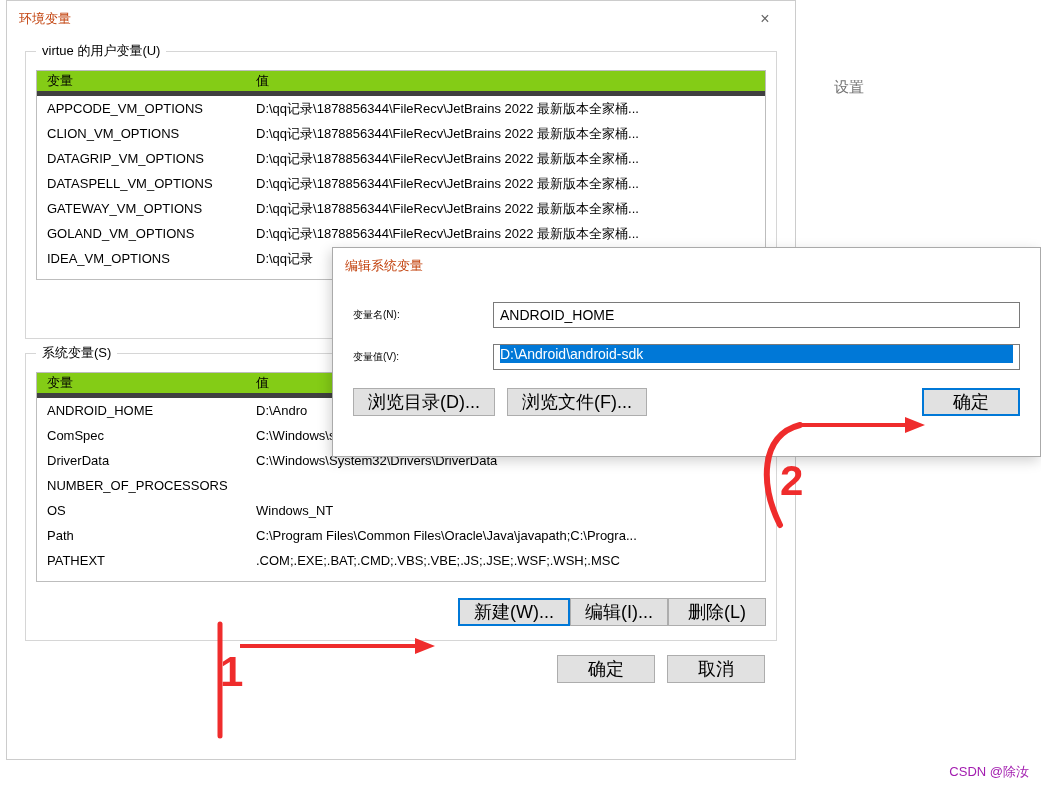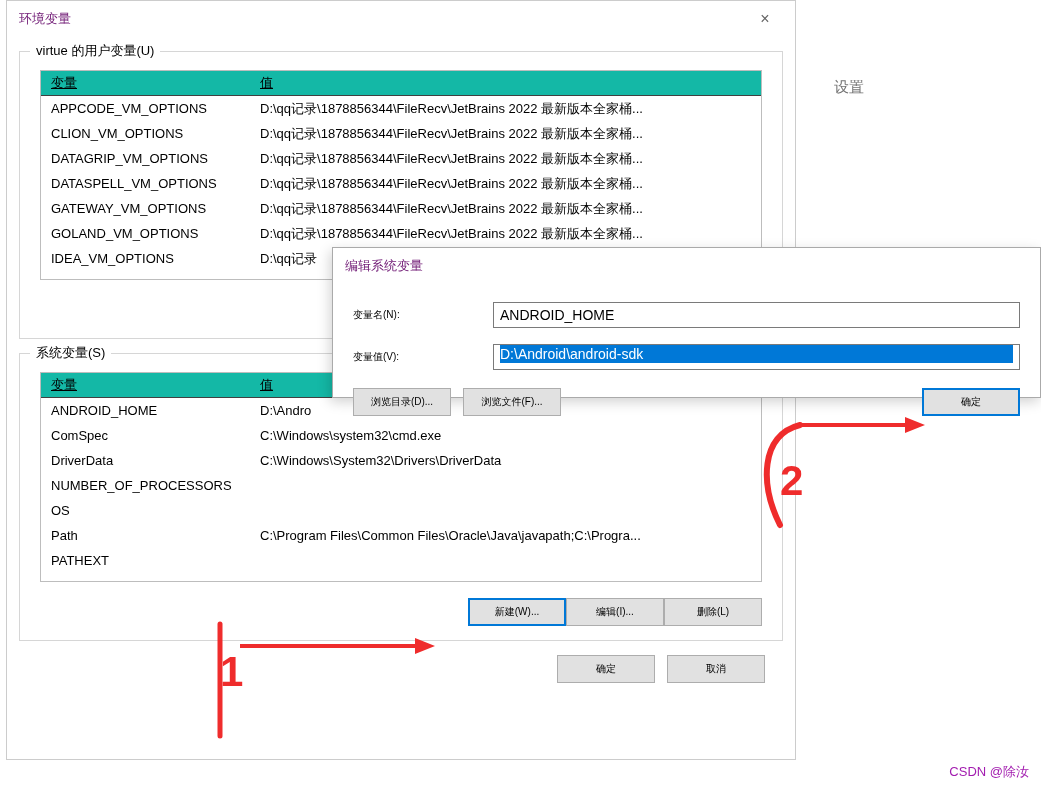--- a/index.html
+++ b/index.html
@@ -25,32 +25,32 @@
       height: 760px;
     }
     .titlebar {
       height: 36px;
       display: flex;
       align-items: center;
       padding: 0 10px 0 12px;
       font-size: 13px;
       position: relative;
     }
-    .titlebar .title { flex: 1; color: #701a75; font-size: 13px; }
+    .titlebar .title { flex: 1; color: #c2410c; font-size: 13px; }
     .close-x {
       width: 40px; height: 30px;
       display: flex; align-items: center; justify-content: center;
       font-size: 16px; color: #666;
       cursor: pointer;
     }
     .group-box {
-      margin: 14px 12px;
+      margin: 14px 18px;
       border: 1px solid #d6d6d6;
       position: relative;
-      padding: 18px 20px 14px;
+      padding: 18px 10px 14px;
     }
     .group-title {
       position: absolute;
       top: -10px; left: 10px;
       background: #fff;
       padding: 0 6px;
       font-size: 13px;
     }
     .table-wrap {
       border: 1px solid #bdbdbd;
@@ -58,45 +58,44 @@
       overflow: hidden;
       position: relative;
     }
     .table-head, .table-row {
       display: flex;
       align-items: center;
       height: 25px;
       font-size: 13px;
     }
     .table-head {
-      border-bottom: 1px solid #404040;
-      background: #14b8a6;
+      border-bottom: 5px solid #404040;
+      background: #84cc16;
       font-weight: normal;
-      text-decoration: underline;
     }
     .col-var { width: 215px; padding-left: 10px; white-space: nowrap; overflow: hidden; text-overflow: ellipsis; }
     .col-val { flex: 1; padding-left: 4px; white-space: nowrap; overflow: hidden; text-overflow: ellipsis; }
     .table-body { overflow-y: auto; height: calc(100% - 26px); }
     .table-body::-webkit-scrollbar { width: 17px; }
     .table-body::-webkit-scrollbar-track { background: #f0f0f0; }
     .table-body::-webkit-scrollbar-thumb { background: #c1c1c1; }
     .btnrow { display: flex; justify-content: flex-end; gap: 0; margin-top: 16px; }
     .btn {
       min-width: 98px; height: 28px;
       border: 1px solid #adadad;
       background: #e1e1e1;
       display: inline-flex; align-items: center; justify-content: center;
-      font-size: 10px; cursor: pointer;
+      font-size: 18px; cursor: pointer;
       padding: 0 14px;
     }
     .btn.hl { background: #e1e1e1; border: 2px solid #0078d7; }
     .final-btns { display: flex; justify-content: flex-end; gap: 12px; margin: 8px 30px 14px; }
     .edit-dialog {
       left: 332px; top: 247px;
-      width: 709px; height: 151px;
+      width: 709px; height: 210px;
       border: 1px solid #aaa;
       box-shadow: -2px 4px 12px rgba(0,0,0,0.18);
       z-index: 10;
     }
     .edit-body { padding: 18px 20px 12px; }
     .field-row { display: flex; align-items: center; margin-bottom: 16px; }
     .field-label { width: 140px; font-size: 10px; }
     .field-input {
       flex: 1; height: 26px;
       border: 1px solid #7a7a7a;
@@ -201,27 +200,29 @@
           </div>
           <div class="table-row">
             <div class="col-var">DriverData</div>
             <div class="col-val">C:\Windows\System32\Drivers\DriverData</div>
           </div>
           <div class="table-row">
             <div class="col-var">NUMBER_OF_PROCESSORS</div>
           </div>
           <div class="table-row">
             <div class="col-var">OS</div>
+            <div class="col-val">Windows_NT</div>
           </div>
           <div class="table-row">
             <div class="col-var">Path</div>
             <div class="col-val">C:\Program Files\Common Files\Oracle\Java\javapath;C:\Progra...</div>
           </div>
           <div class="table-row">
             <div class="col-var">PATHEXT</div>
+            <div class="col-val">.COM;.EXE;.BAT;.CMD;.VBS;.VBE;.JS;.JSE;.WSF;.WSH;.MSC</div>
           </div>
         </div>
     </div>
     <div class="btnrow">
       <div class="btn hl">新建(W)...</div>
       <div class="btn">编辑(I)...</div>
       <div class="btn">删除(L)</div>
     </div>
   </div>
 

